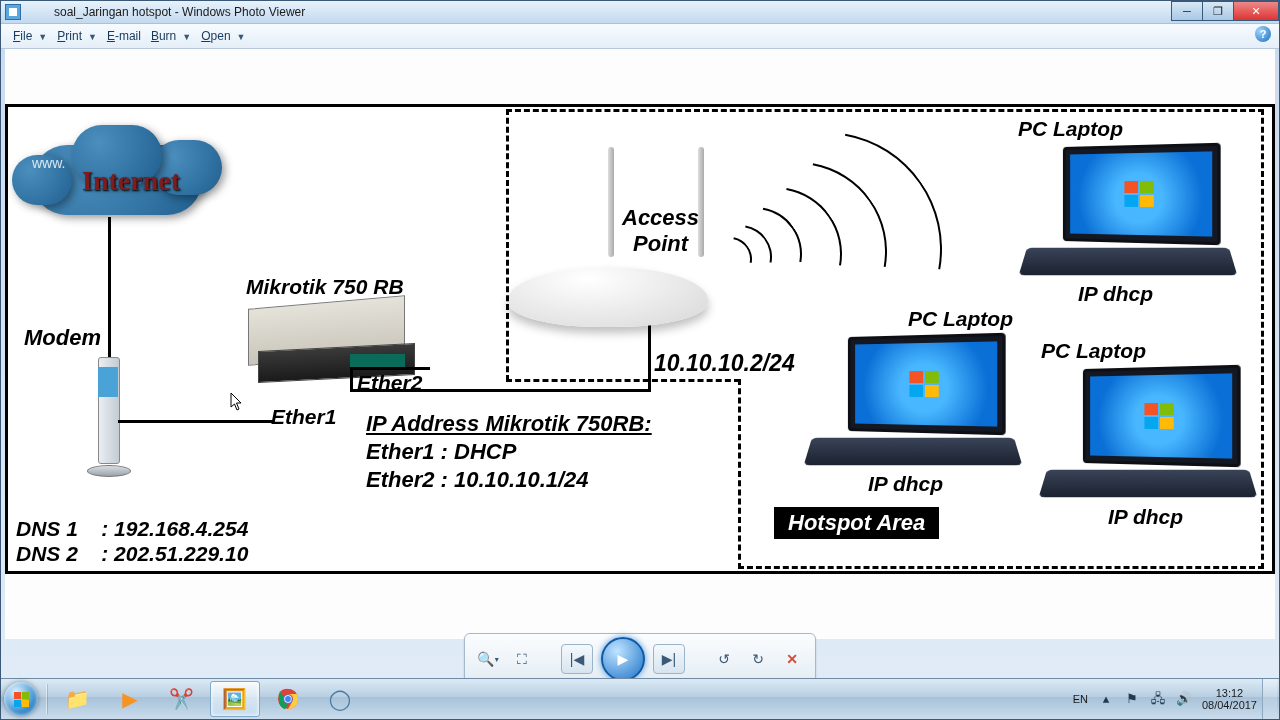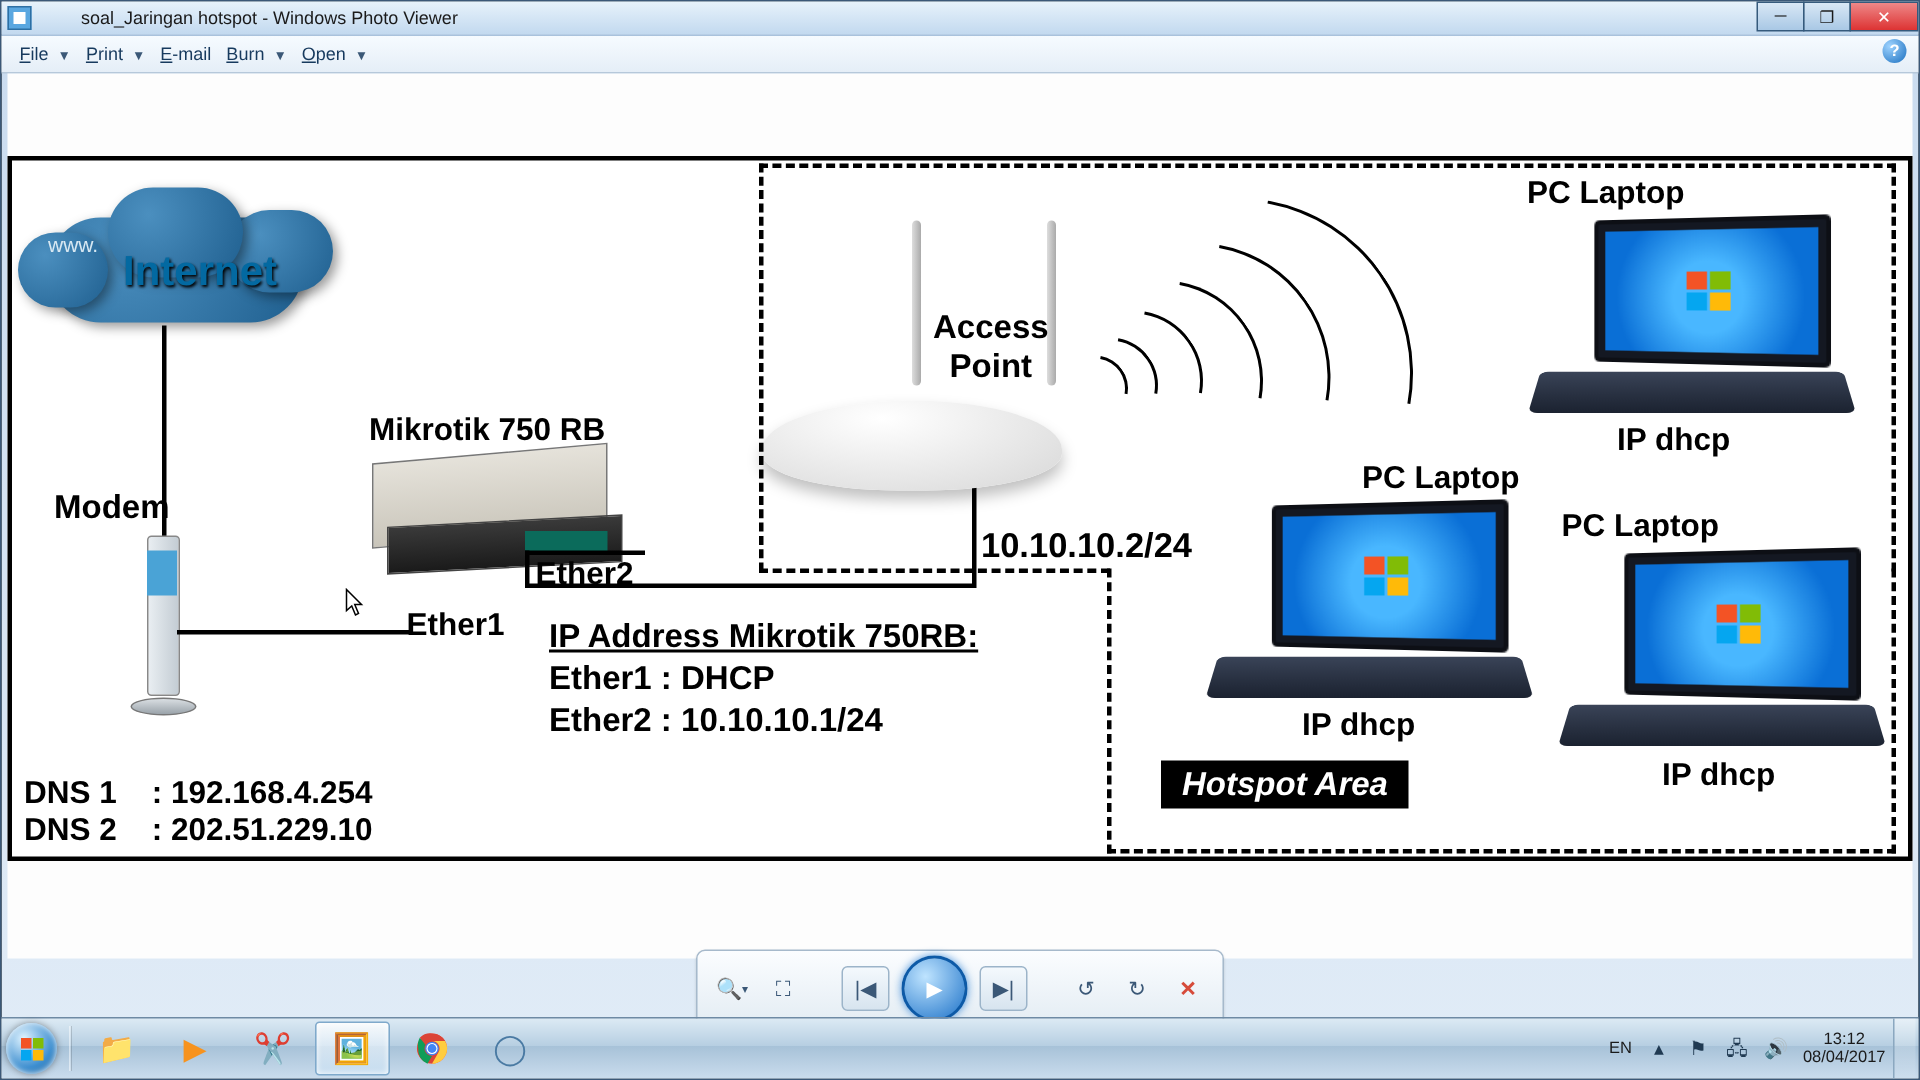--- a/index.html
+++ b/index.html
@@ -15,29 +15,29 @@
   .winbtn.close { background:linear-gradient(#e88,#d33); color:#fff; width:44px;}
   .menubar { height:24px; background:linear-gradient(#f6fbff,#e5eef7); display:flex; align-items:center; font-size:12px; padding-left:8px; border-bottom:1px solid #b6c8da; column-gap:2px;}
   .menuitem { padding:2px 4px; color:#173a5e; cursor:default;}
   .menuitem u { text-decoration:underline; }
   .menuitem .dd { font-size:9px; margin-left:6px; color:#3b5877;}
   .help { position:absolute; right:8px; top:25px; width:16px; height:16px; border-radius:50%; background:radial-gradient(circle at 30% 30%,#9ed3ff,#1a6fbf); color:#fff; font-size:11px; font-weight:bold; display:flex; align-items:center; justify-content:center;}
   
   .content-area { position:absolute; left:4px; right:4px; top:48px; bottom:80px; background:#fdfdfd;}
   .diagram { position:absolute; left:0; right:0; top:55px; height:470px; border:3px solid #000; box-sizing:border-box; background:#fff;}
   
-  .dtext { position:absolute; font-family: Arial, sans-serif; font-weight:bold; color:#000; white-space:nowrap;}
+  .dtext { position:absolute; font-family: Arial, sans-serif; font-weight:bold; color:#000; white-space:nowrap;font-style:italic;}
   
   .cloud { position:absolute; left:4px; top:8px; width:210px; height:115px;}
   .cloud .blob { position:absolute; background:radial-gradient(circle at 30% 30%,#4b8fbf,#1f5f8f); border-radius:50px; filter: drop-shadow(3px 3px 4px rgba(0,0,0,.4));}
   .b1{ left:20px; top:30px; width:170px; height:70px;}
   .b2{ left:0; top:40px; width:60px; height:50px;}
   .b3{ left:140px; top:25px; width:70px; height:55px;}
   .b4{ left:60px; top:10px; width:90px; height:60px;}
-  .cloud-label{ position:absolute; left:70px; top:50px; color:#0369a1; font-size:28px; font-family: Liberation Sans, sans-serif; font-weight:bold; text-shadow:1px 1px 2px #000;}
+  .cloud-label{ position:absolute; left:70px; top:50px; color:#7f1d1d; font-size:28px; font-family: Liberation Serif, serif; font-weight:bold; text-shadow:1px 1px 2px #000;}
   .cloud-www{ position:absolute; left:20px; top:40px; color:#d8e8f2; font-size:14px; font-family:Arial;}
   
   .modem { position:absolute; left:85px; top:250px; width:30px; height:120px;}
   .modem .body{ position:absolute; left:5px; top:0; width:20px; height:105px; background:linear-gradient(90deg,#e9eef2,#c3ccd3); border:1px solid #888; border-radius:3px;}
   .modem .band{ position:absolute; left:5px; top:10px; width:20px; height:30px; background:#4aa3d6;}
   .modem .base{ position:absolute; left:-6px; bottom:0; width:42px; height:10px; background:linear-gradient(#d9dee2,#9aa3aa); border:1px solid #777; border-radius:50%;}
   
   .router { position:absolute; left:235px; top:195px; width:170px; height:90px;}
   .router .top{ position:absolute; left:5px; top:0; width:155px; height:55px; background:linear-gradient(#e5e2da,#c9c5ba); transform:skewY(-5deg); border:1px solid #777;}
   .router .front{ position:absolute; left:15px; top:45px; width:155px; height:30px; background:linear-gradient(#3a3a3a,#1a1a1a); border:1px solid #444; transform:skewY(-3deg);}
@@ -122,21 +122,21 @@
         <div class="blob b1"></div>
           <div class="blob b2"></div>
           <div class="blob b3"></div>
           <div class="blob b4"></div>
         <div class="cloud-www">www.</div>
         <div class="cloud-label">Internet</div>
       </div>
 
       <div class="vline" style="left:100px; top:110px; height:205px;"></div>
 
-      <div class="dtext" style="left:16px; top:218px; font-size:22px;margin-left:12px;">Modem</div>
+      <div class="dtext" style="left:16px; top:218px; font-size:22px;">Modem</div>
       <div class="modem">
         <div class="body"></div>
           <div class="band"></div>
           <div class="base"></div>
       </div>
 
       <div class="hline" style="left:110px; top:313px; width:155px;"></div>
 
       <div class="dtext" style="left:8px; top:410px; font-size:21px; white-space:pre;">DNS 1    : 192.168.4.254</div>
       <div class="dtext" style="left:8px; top:435px; font-size:21px; white-space:pre;">DNS 2    : 202.51.229.10</div>

